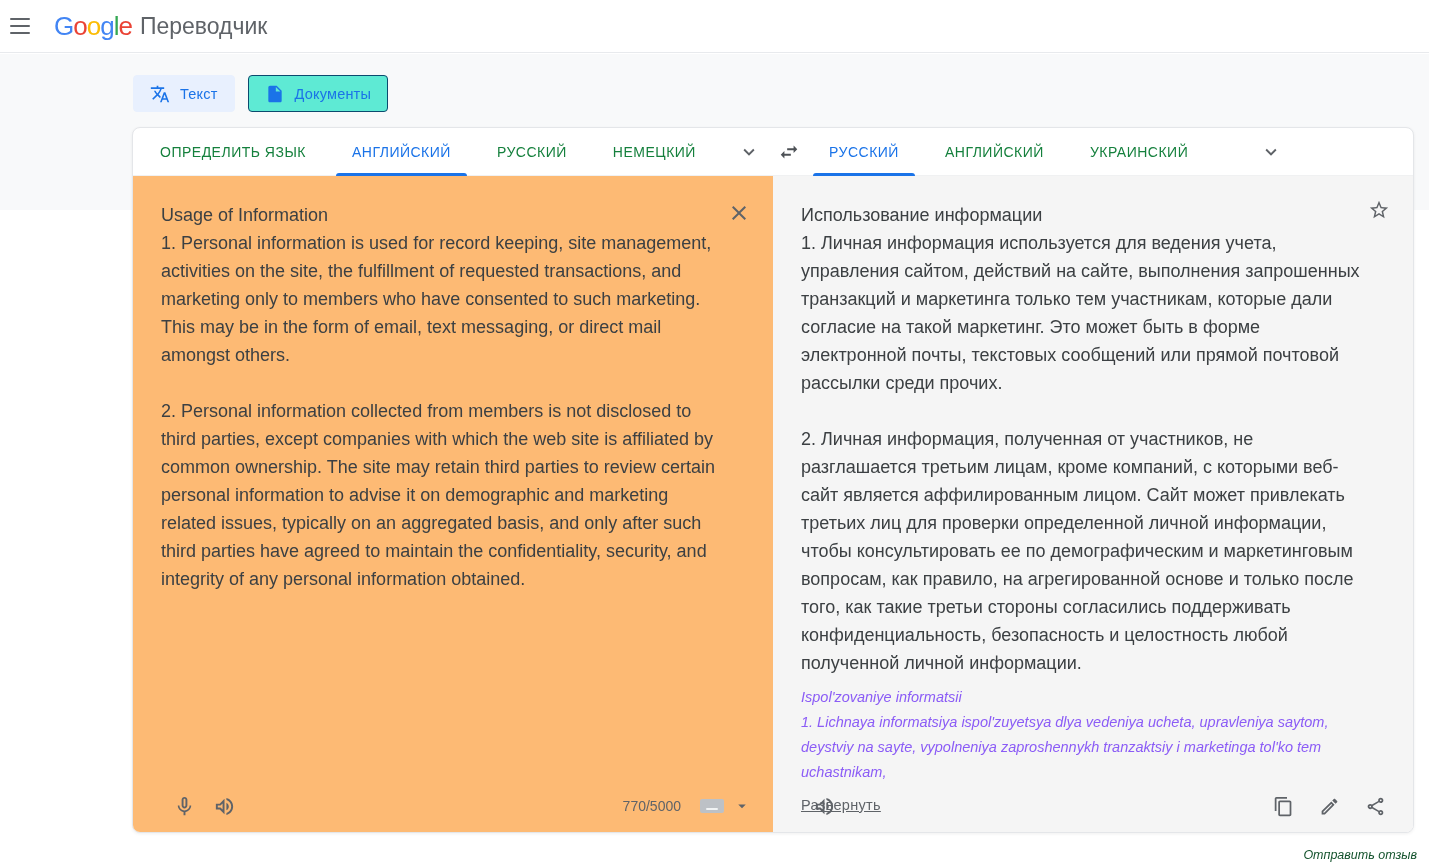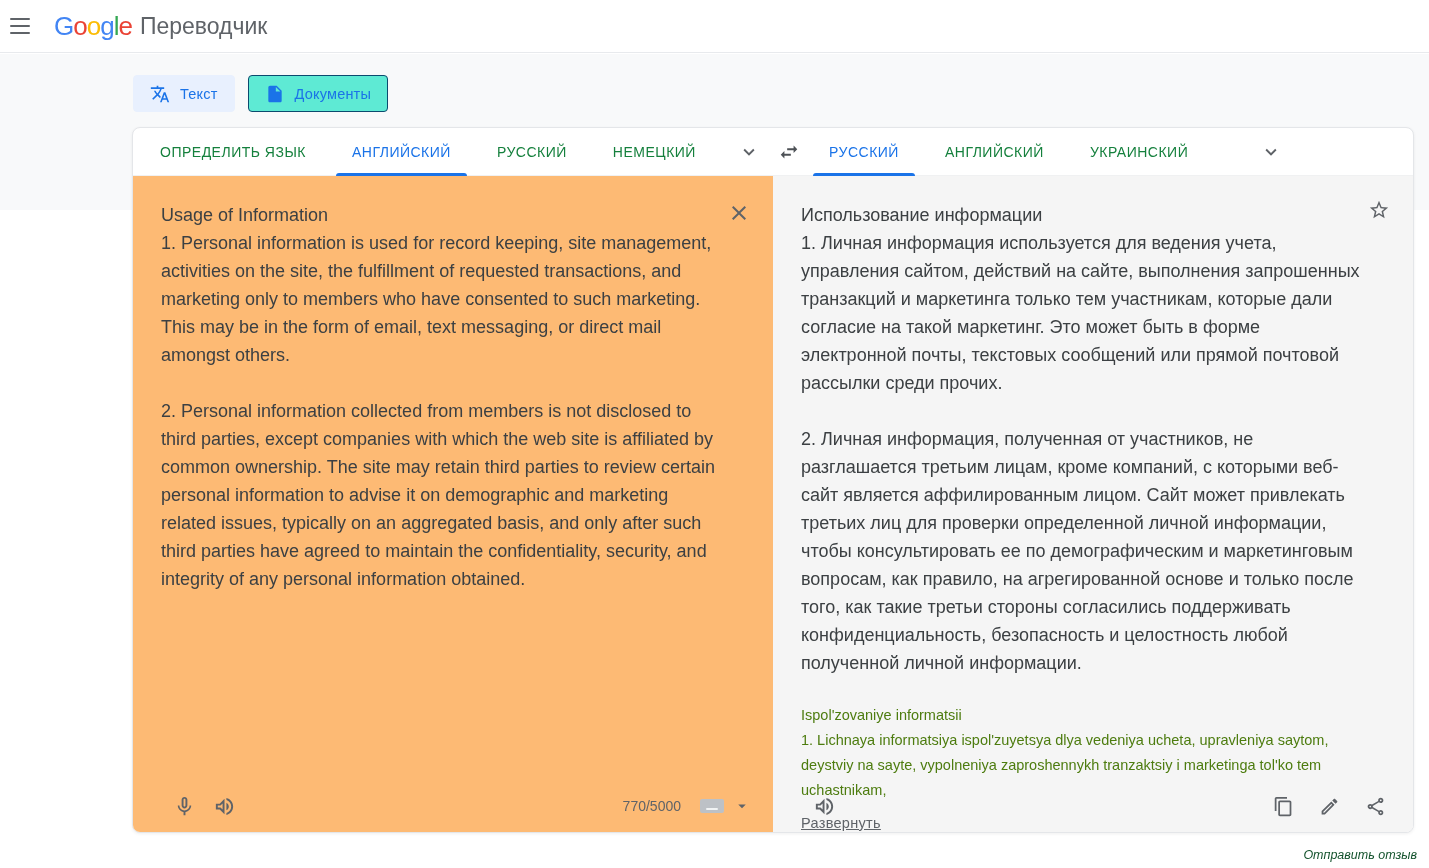--- a/index.html
+++ b/index.html
@@ -43,21 +43,21 @@
   .panels { display:flex; height:657px; }
   .panel { position:relative; }
   .source-panel { width:641px; background:#fdba74; }
   .target-panel { width:641px; background:#f5f5f5; }
 
   .text-block { margin:25px 48px 0 28px; font-size:18px; line-height:28px; color:#3c4043; }
   .text-block p.para1 { margin:0 0 28px 0; }
   .close-btn { position:absolute; top:17px; right:14px; }
   .star-btn { position:absolute; top:14px; right:14px; }
 
-  .translit { margin:26px 48px 0 28px; font-size:14.5px; line-height:25px; color:#4d7c0f; }
+  .translit { margin:8px 48px 0 28px; font-size:14.5px; line-height:25px; color:#8b5cf6;font-style:italic; }
   .expand-link { display:inline-block; margin:12px 0 0 28px; font-size:14.5px; font-weight:500; letter-spacing:.3px; color:#5f6368; text-decoration:underline; cursor:pointer; }
 
   .panel-toolbar { position:absolute; bottom:0; left:13px; right:0; height:54px; display:flex; align-items:center; padding:0 18px;text-align:center; }
   .toolbar-spacer { flex:1; }
   .char-count { font-size:14px; color:#5f6368; margin-right:14px; }
   .kbd-btn { width:34px; }
   .dd-btn { width:26px; }
   .target-toolbar .icon-btn + .icon-btn { margin-left:6px; }
 
   

